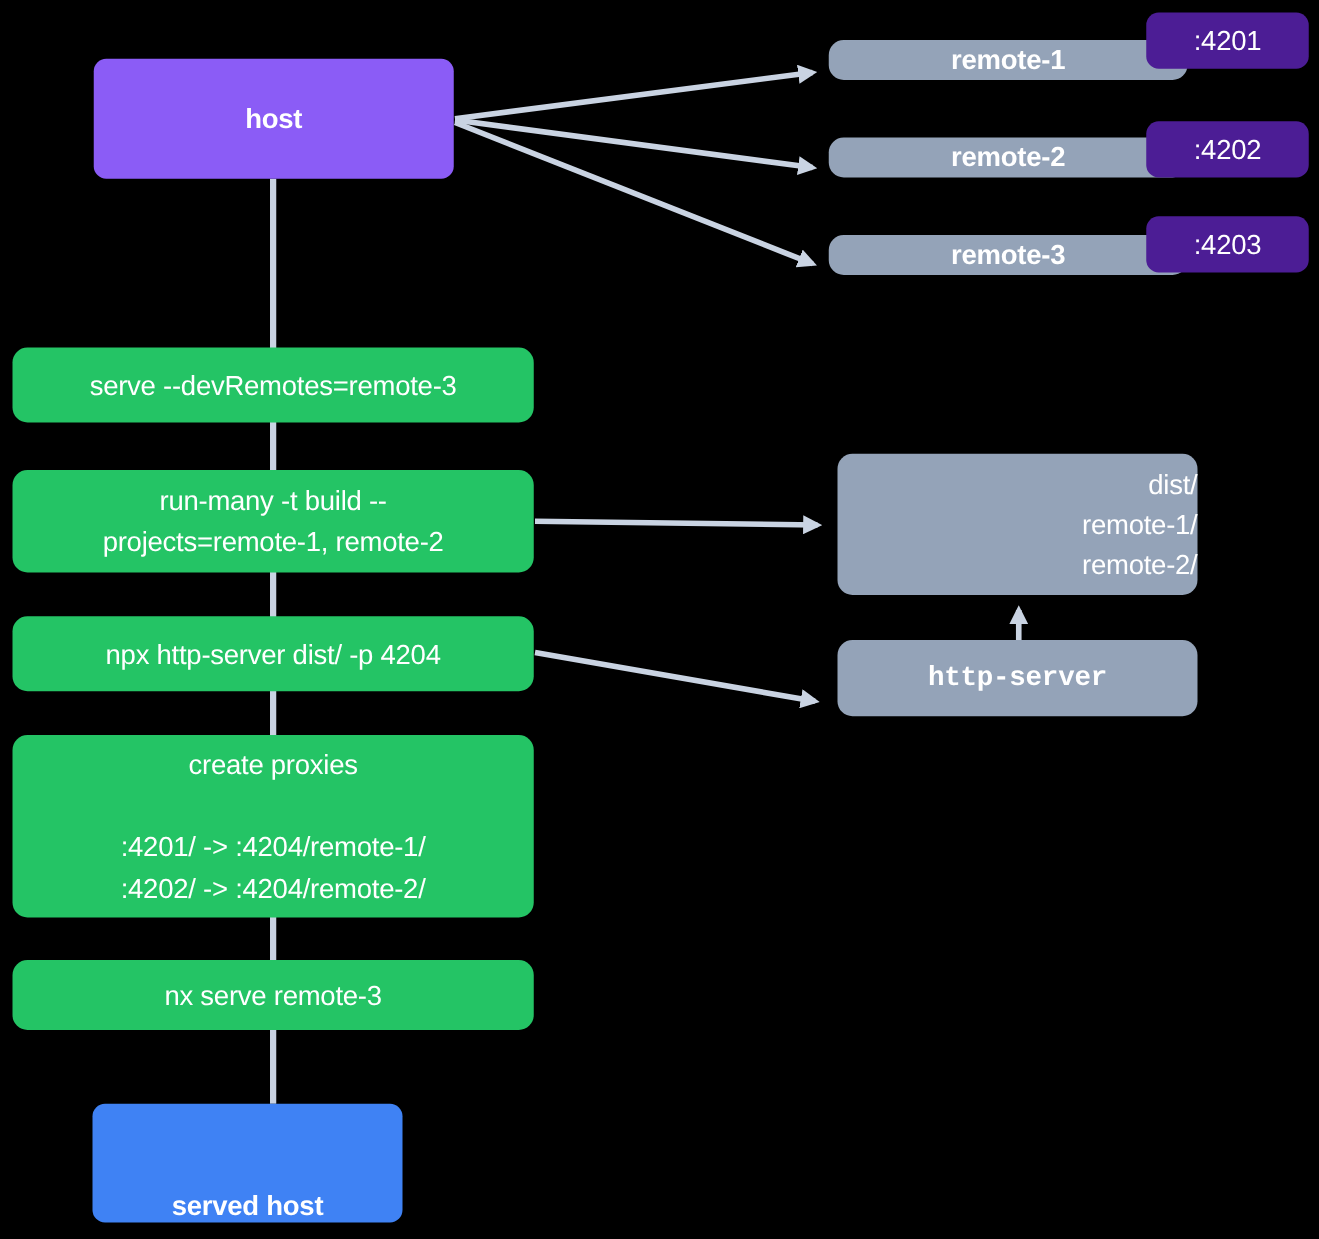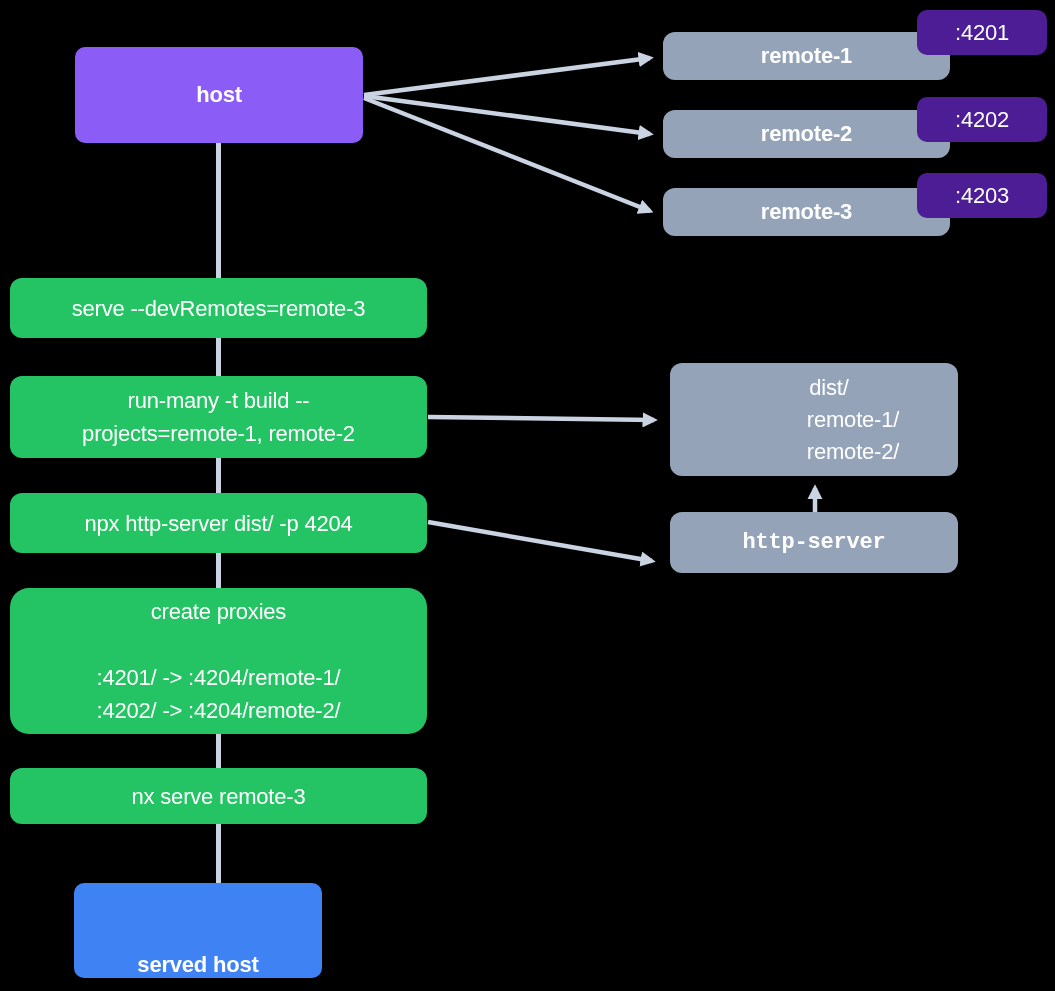--- a/index.html
+++ b/index.html
@@ -38,21 +38,21 @@
   .host-node {
     left: 75px; top: 47px;
     width: 288px; height: 96px;
     background: #8b5cf6;
     border-radius: 10px;
   }
 
   
   .remote-node {
     left: 663px;
-    width: 287px; height: 48px;
+    width: 287px; height: 32px;
     background: #94a3b8;
     border-radius: 12px;
   }
   .remote-1 { top: 32px; }
   .remote-2 { top: 110px; }
   .remote-3 { top: 188px; }
 
   
   .port-badge {
     left: 917px;
@@ -71,33 +71,33 @@
     left: 10px;
     width: 417px;
     background: #24c465;
     border-radius: 12px;
     flex-direction: column;
     line-height: 33px;
   }
   .step-serve   { top: 278px; height: 60px; }
   .step-runmany { top: 376px; height: 82px; }
   .step-httpcmd { top: 493px; height: 60px; }
-  .step-proxies { top: 588px; height: 146px; border-radius: 19px; }
+  .step-proxies { top: 588px; height: 146px; }
   .step-nxserve { top: 768px; height: 56px; }
   .step-line { display: block; text-align: center; }
   .step-spacer { display: block; height: 33px; }
 
   
   .dist-node {
     left: 670px; top: 363px;
     width: 288px; height: 113px;
     background: #94a3b8;
     border-radius: 12px;
     flex-direction: column;
-    align-items: center;
+    align-items: flex-end;
     justify-content: center;
     padding-left: 30px;
     line-height: 32px;
   }
   .dist-line { display: block; }
   .dist-indent { padding-left: 48px; }
 
   
   .http-server-node {
     left: 670px; top: 512px;

